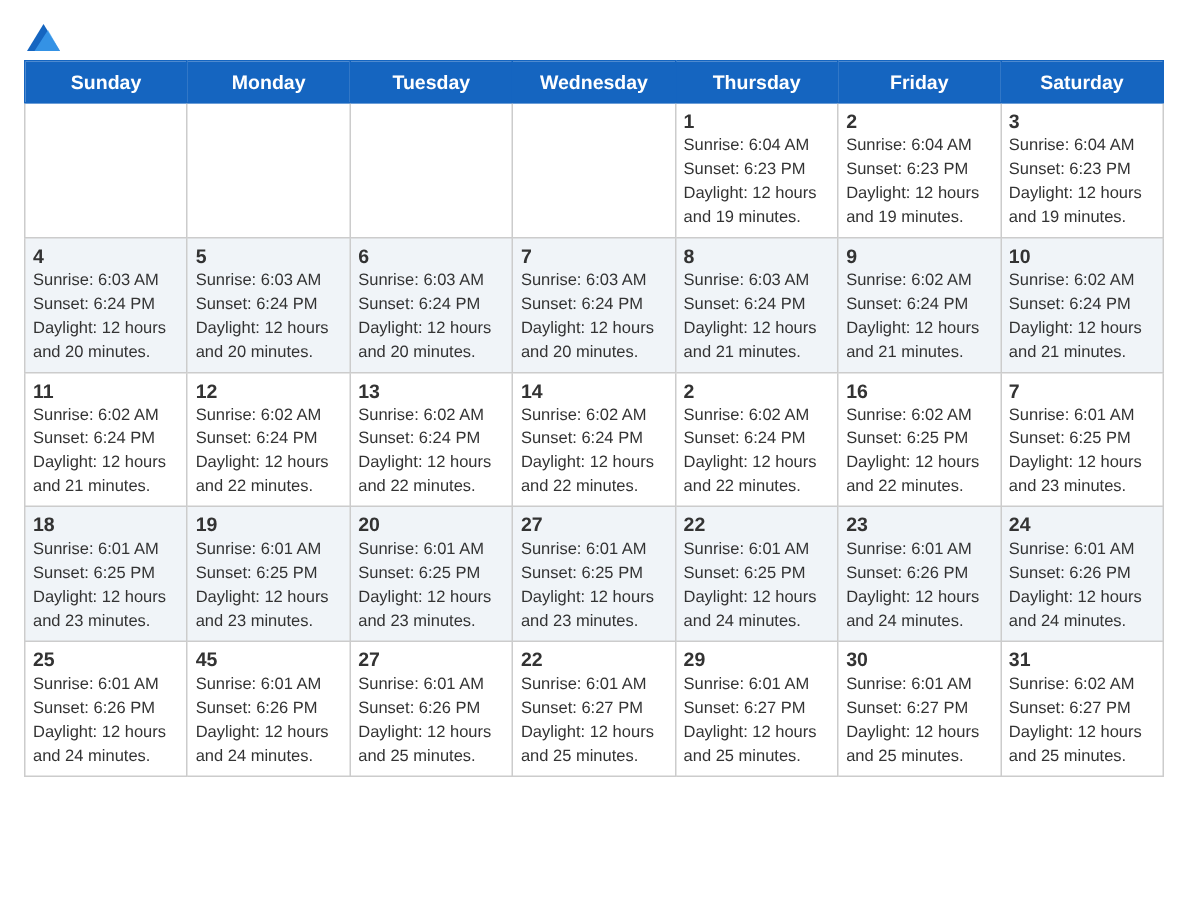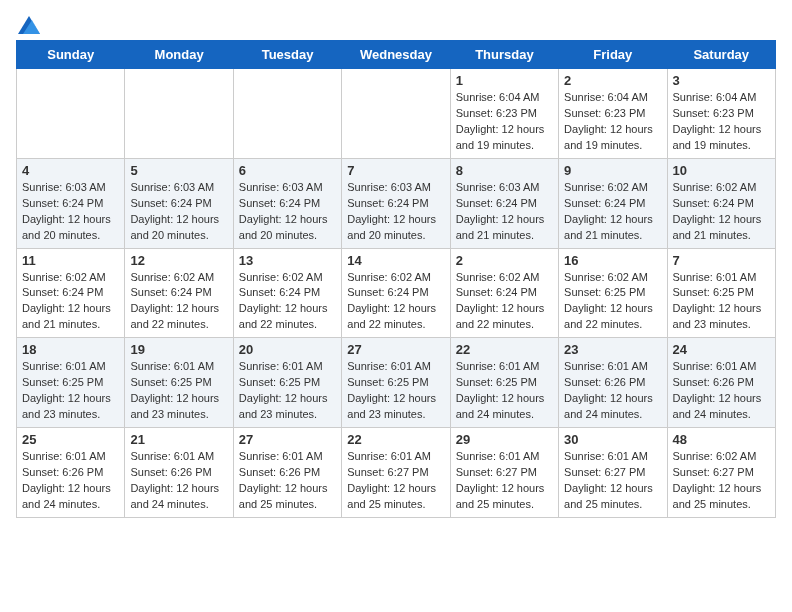--- a/index.html
+++ b/index.html
@@ -305,21 +305,21 @@
       </tr>
       <tr class="row-odd">
         <td>
           <div class="day-number">25</div>
           <div class="day-info" style="white-space: pre-line;">Sunrise: 6:01 AM
 Sunset: 6:26 PM
 Daylight: 12 hours
 and 24 minutes.</div>
         </td>
         <td>
-          <div class="day-number">21</div>
+          <div class="day-number">45</div>
           <div class="day-info" style="white-space: pre-line;">Sunrise: 6:01 AM
 Sunset: 6:26 PM
 Daylight: 12 hours
 and 24 minutes.</div>
         </td>
         <td>
           <div class="day-number">27</div>
           <div class="day-info" style="white-space: pre-line;">Sunrise: 6:01 AM
 Sunset: 6:26 PM
 Daylight: 12 hours
@@ -340,21 +340,21 @@
 and 25 minutes.</div>
         </td>
         <td>
           <div class="day-number">30</div>
           <div class="day-info" style="white-space: pre-line;">Sunrise: 6:01 AM
 Sunset: 6:27 PM
 Daylight: 12 hours
 and 25 minutes.</div>
         </td>
         <td>
-          <div class="day-number">48</div>
+          <div class="day-number">31</div>
           <div class="day-info" style="white-space: pre-line;">Sunrise: 6:02 AM
 Sunset: 6:27 PM
 Daylight: 12 hours
 and 25 minutes.</div>
         </td>
       </tr>
     </tbody>
 </table>
 
 </body></html>

